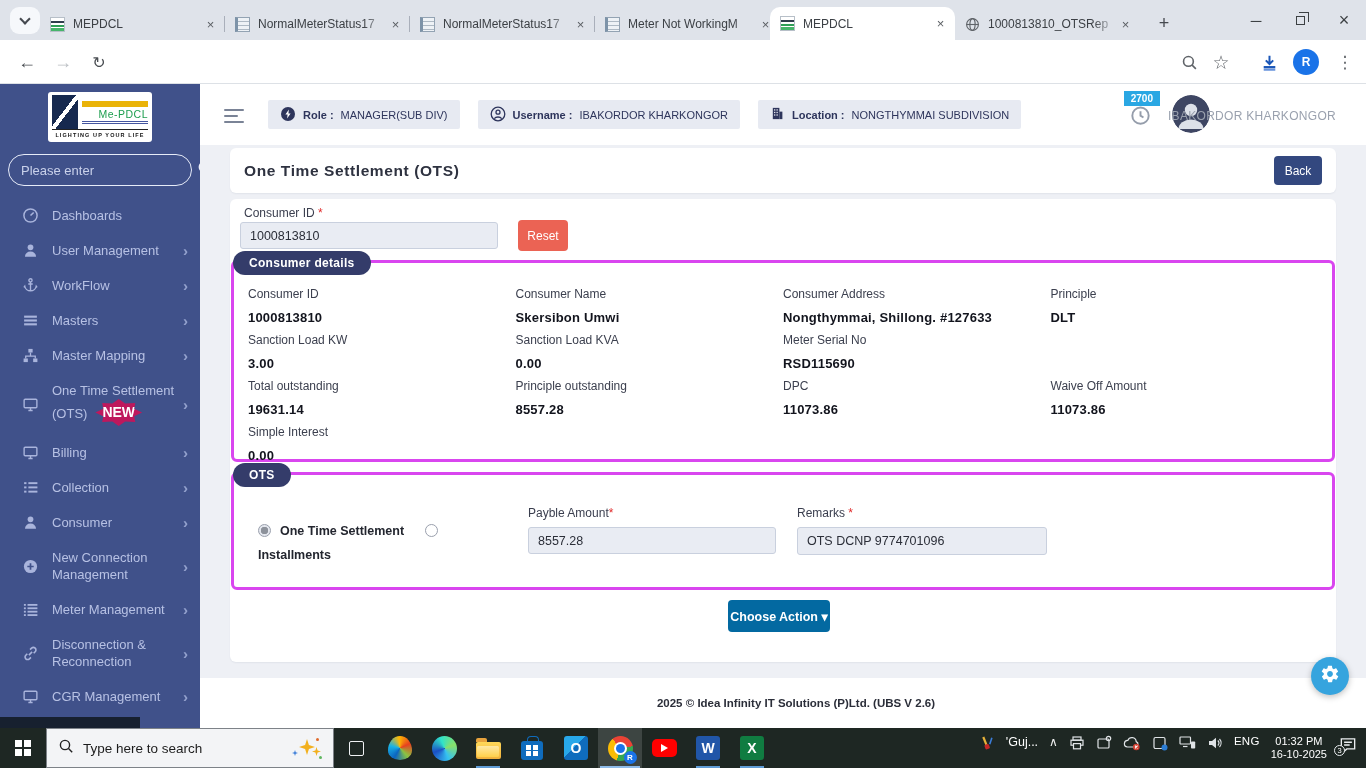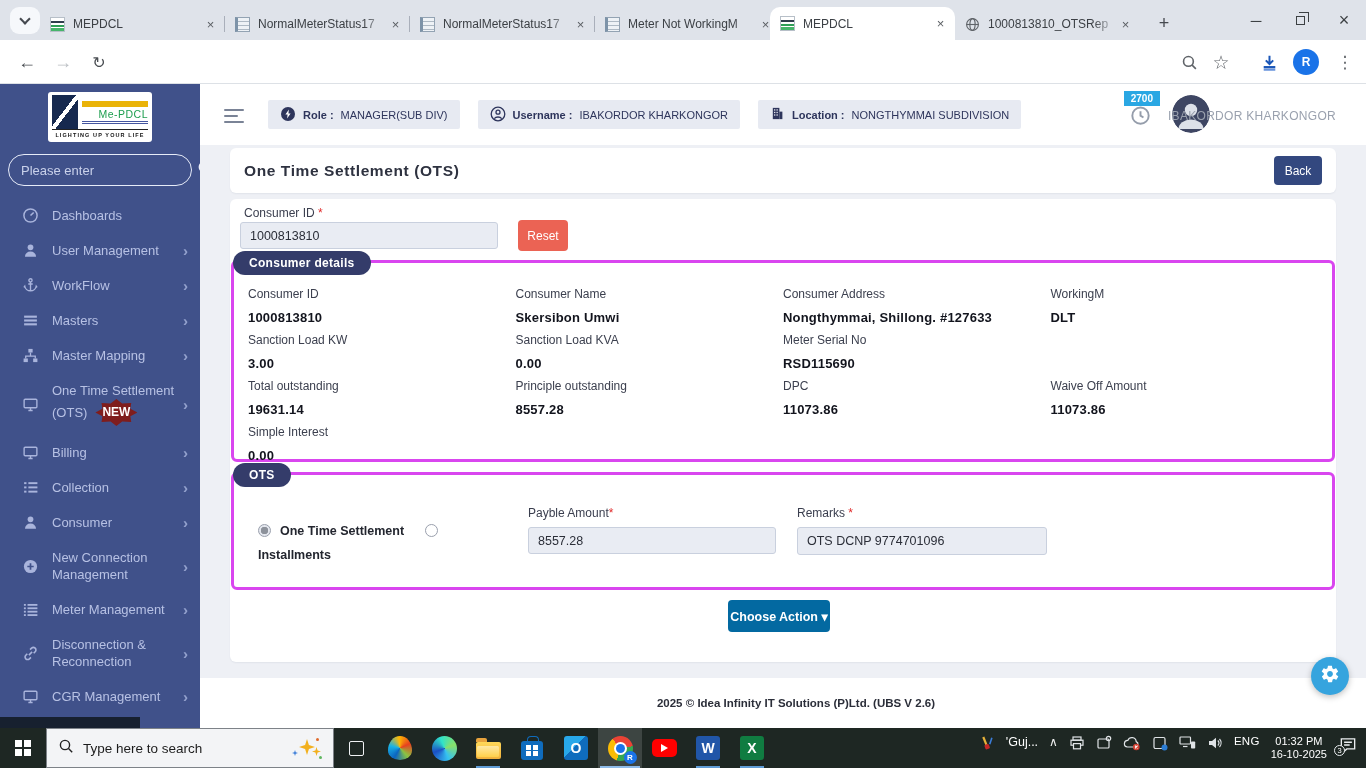--- a/index.html
+++ b/index.html
@@ -37,21 +37,21 @@
   .logo-word{align-self:center;color:#1d9e4f;font-weight:normal;font-size:10.5px;text-align:right;border-top:6px solid #eab308;border-bottom:3px double #4455a0;padding:1px 0;letter-spacing:.5px}
   .logo-tagline{grid-column:1/3;font-size:5.5px;font-weight:bold;letter-spacing:1.1px;color:#111;border-top:1.5px solid #222;text-align:center;padding-top:2px;white-space:nowrap;overflow:hidden}
   .side-search{position:absolute;left:8px;top:70px;width:184px;height:32px;border:1px solid #e6ebf8;border-radius:16px;display:flex;align-items:center;padding:0 12px}
   .side-search input{flex:1;background:transparent;border:none;outline:none;color:#e6ebf8;font-size:13px;font-family:"Liberation Sans",sans-serif}
   .side-search input::placeholder{color:#c9d1ea}
   .nav{position:absolute;left:0;top:114px;right:0}
   .nav-item{display:flex;align-items:center;padding:9px 12px 9px 22px;color:#b7c1e4;font-size:13px;line-height:17px}
   .nav-icon{width:17px;height:17px;margin-right:13px;flex:none}
   .nav-label{flex:1}
   .nav-chev{color:#93a1cd;font-size:15px;margin-left:6px;font-weight:bold}
-  .badge-new{display:inline-block;background:#7f1d1d;color:#fff;font-size:12px;font-weight:bold;padding:5px 7px;margin-left:8px;vertical-align:1px;clip-path:polygon(100% 50%,83.3% 63.8%,85.4% 85.4%,63.8% 83.3%,50% 100%,36.2% 83.3%,14.6% 85.4%,16.7% 63.8%,0% 50%,16.7% 36.2%,14.6% 14.6%,36.2% 16.7%,50% 0%,63.8% 16.7%,85.4% 14.6%,83.3% 36.2%)}
+  .badge-new{display:inline-block;background:#be185d;color:#fff;font-size:14px;font-weight:bold;padding:5px 7px;margin-left:8px;vertical-align:1px;clip-path:polygon(100% 50%,83.3% 63.8%,85.4% 85.4%,63.8% 83.3%,50% 100%,36.2% 83.3%,14.6% 85.4%,16.7% 63.8%,0% 50%,16.7% 36.2%,14.6% 14.6%,36.2% 16.7%,50% 0%,63.8% 16.7%,85.4% 14.6%,83.3% 36.2%)}
   .side-footbar{position:absolute;left:0;bottom:0;width:140px;height:11px;background:#17202f}
 
   
   .appheader{position:absolute;left:200px;top:84px;width:1166px;height:61px;background:#fff}
   .hamburger{position:absolute;left:24px;top:25px;width:20px}
   .hamburger span{display:block;height:2px;background:#7a8396;margin-bottom:4px;border-radius:1px}
   .hamburger span:nth-child(2){width:14px}
   .badges{position:absolute;left:68px;top:16px;display:flex;gap:18px}
   .hbadge{height:29px;background:#e7eaf2;display:flex;align-items:center;padding:0 12px;border-radius:2px;font-size:11px;color:#2e355c;gap:7px;white-space:nowrap}
   .hbadge b{font-weight:bold}
@@ -432,21 +432,21 @@
         </div>
       <div class="dcell">
           <div class="dlabel">Consumer Name</div>
           <div class="dvalue">Skersibon Umwi</div>
         </div>
       <div class="dcell">
           <div class="dlabel">Consumer Address</div>
           <div class="dvalue">Nongthymmai, Shillong. #127633</div>
         </div>
       <div class="dcell">
-          <div class="dlabel">WorkingM</div>
+          <div class="dlabel">Principle</div>
           <div class="dvalue">DLT</div>
         </div>
 
       <div class="dcell">
           <div class="dlabel">Sanction Load KW</div>
           <div class="dvalue">3.00</div>
         </div>
       <div class="dcell">
           <div class="dlabel">Sanction Load KVA</div>
           <div class="dvalue">0.00</div>

